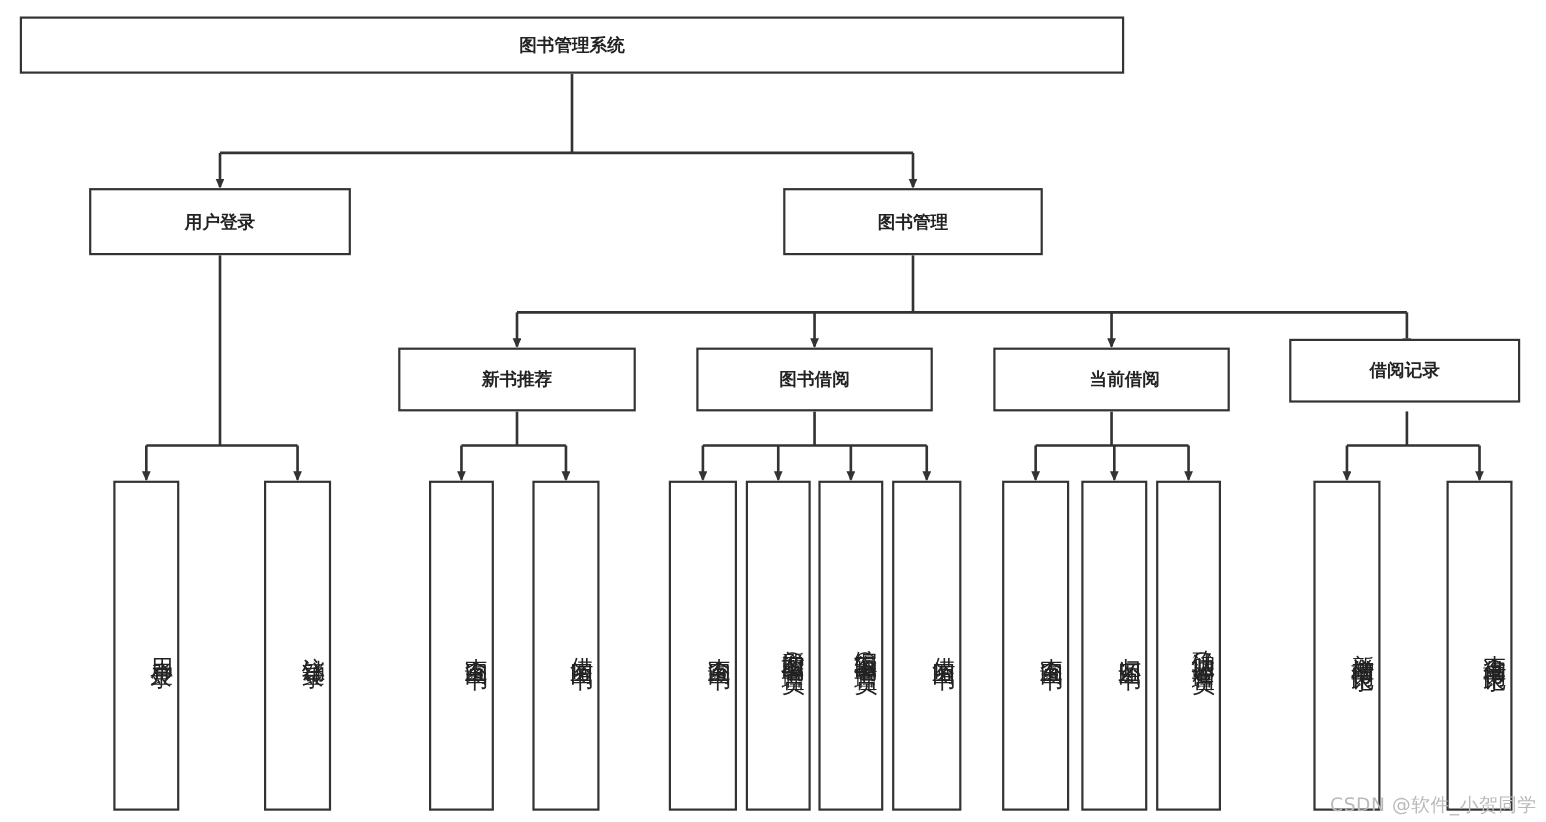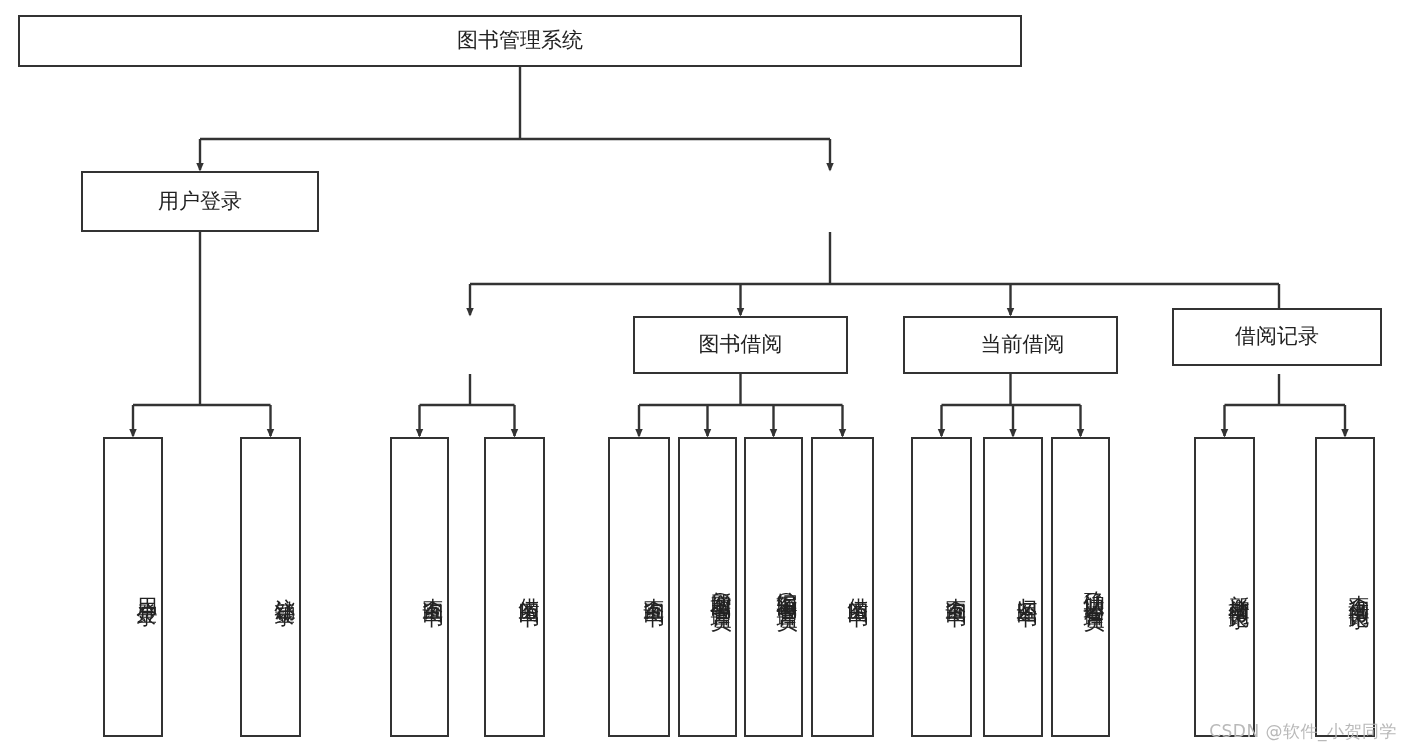--- a/index.html
+++ b/index.html
@@ -3,21 +3,21 @@
 <meta charset="utf-8">
 <style>
   html,body{margin:0;padding:0;background:#ffffff;}
   body{width:1405px;height:747px;overflow:hidden;
        font-family:"DejaVu Sans","Liberation Sans",sans-serif;}
   #canvas{position:relative;width:1405px;height:747px;background:#fff;}
   svg.lines{position:absolute;left:0;top:0;width:1405px;height:747px;}
   .node{position:absolute;box-sizing:border-box;background:#ffffff;
         border:2px solid #333333;display:flex;align-items:center;
         justify-content:center;color:#222222;}
-  .node.h{font-size:21px;line-height:1.1;}
+  .node.h{font-size:16px;line-height:1.1;font-weight:bold;}
   .node.v{font-size:21px;writing-mode:vertical-rl;text-orientation:upright;
           letter-spacing:3px;padding-top:6px;padding-bottom:6px;
           align-items:flex-start;justify-content:center;}
   .watermark{position:absolute;right:8px;bottom:4px;font-size:17px;
              color:#b9b9b9;white-space:nowrap;letter-spacing:0.5px;margin-left:48px;}
 </style>
 </head>
 <body>
 
 <div id="canvas">
@@ -61,21 +61,23 @@
         <path d="M1279,374 L1279,405"></path>
         <path d="M1224.5,405 L1345,405"></path>
         <path d="M1224.5,405 L1224.5,436" marker-end="url(#arrow)"></path>
         <path d="M1345,405 L1345,436" marker-end="url(#arrow)"></path>
       </g>
   </svg>
 
   <div class="node h" style="left: 18px; top: 15px; width: 1004px; height: 52px;">图书管理系统</div>
 
   <div class="node h" style="left: 81px; top: 171px; width: 238px; height: 61px;">用户登录</div>
+  <div class="node h" style="left: 712px; top: 171px; width: 236px; height: 61px;">图书管理</div>
 
+  <div class="node h" style="left: 362px; top: 316px; width: 216px; height: 58px;">新书推荐</div>
   <div class="node h" style="left: 633px; top: 316px; width: 215px; height: 58px;">图书借阅</div>
   <div class="node h" style="left: 903px; top: 316px; width: 215px; height: 58px; padding-left: 24px;">当前借阅</div>
   <div class="node h" style="left: 1172px; top: 308px; width: 210px; height: 58px;">借阅记录</div>
 
   <div class="node v" style="left: 103px; top: 437px; width: 60px; height: 300px;">用户登录</div>
   <div class="node v" style="left: 240px; top: 437px; width: 61px; height: 300px;">注销登录</div>
   <div class="node v" style="left: 390px; top: 437px; width: 59px; height: 300px;">查询图书</div>
   <div class="node v" style="left: 484px; top: 437px; width: 61px; height: 300px;">借阅图书</div>
   <div class="node v" style="left: 608px; top: 437px; width: 62px; height: 300px;">查询图书</div>
   <div class="node v" style="left: 678px; top: 437px; width: 59px; height: 300px;">新增图书（管理员）</div>

